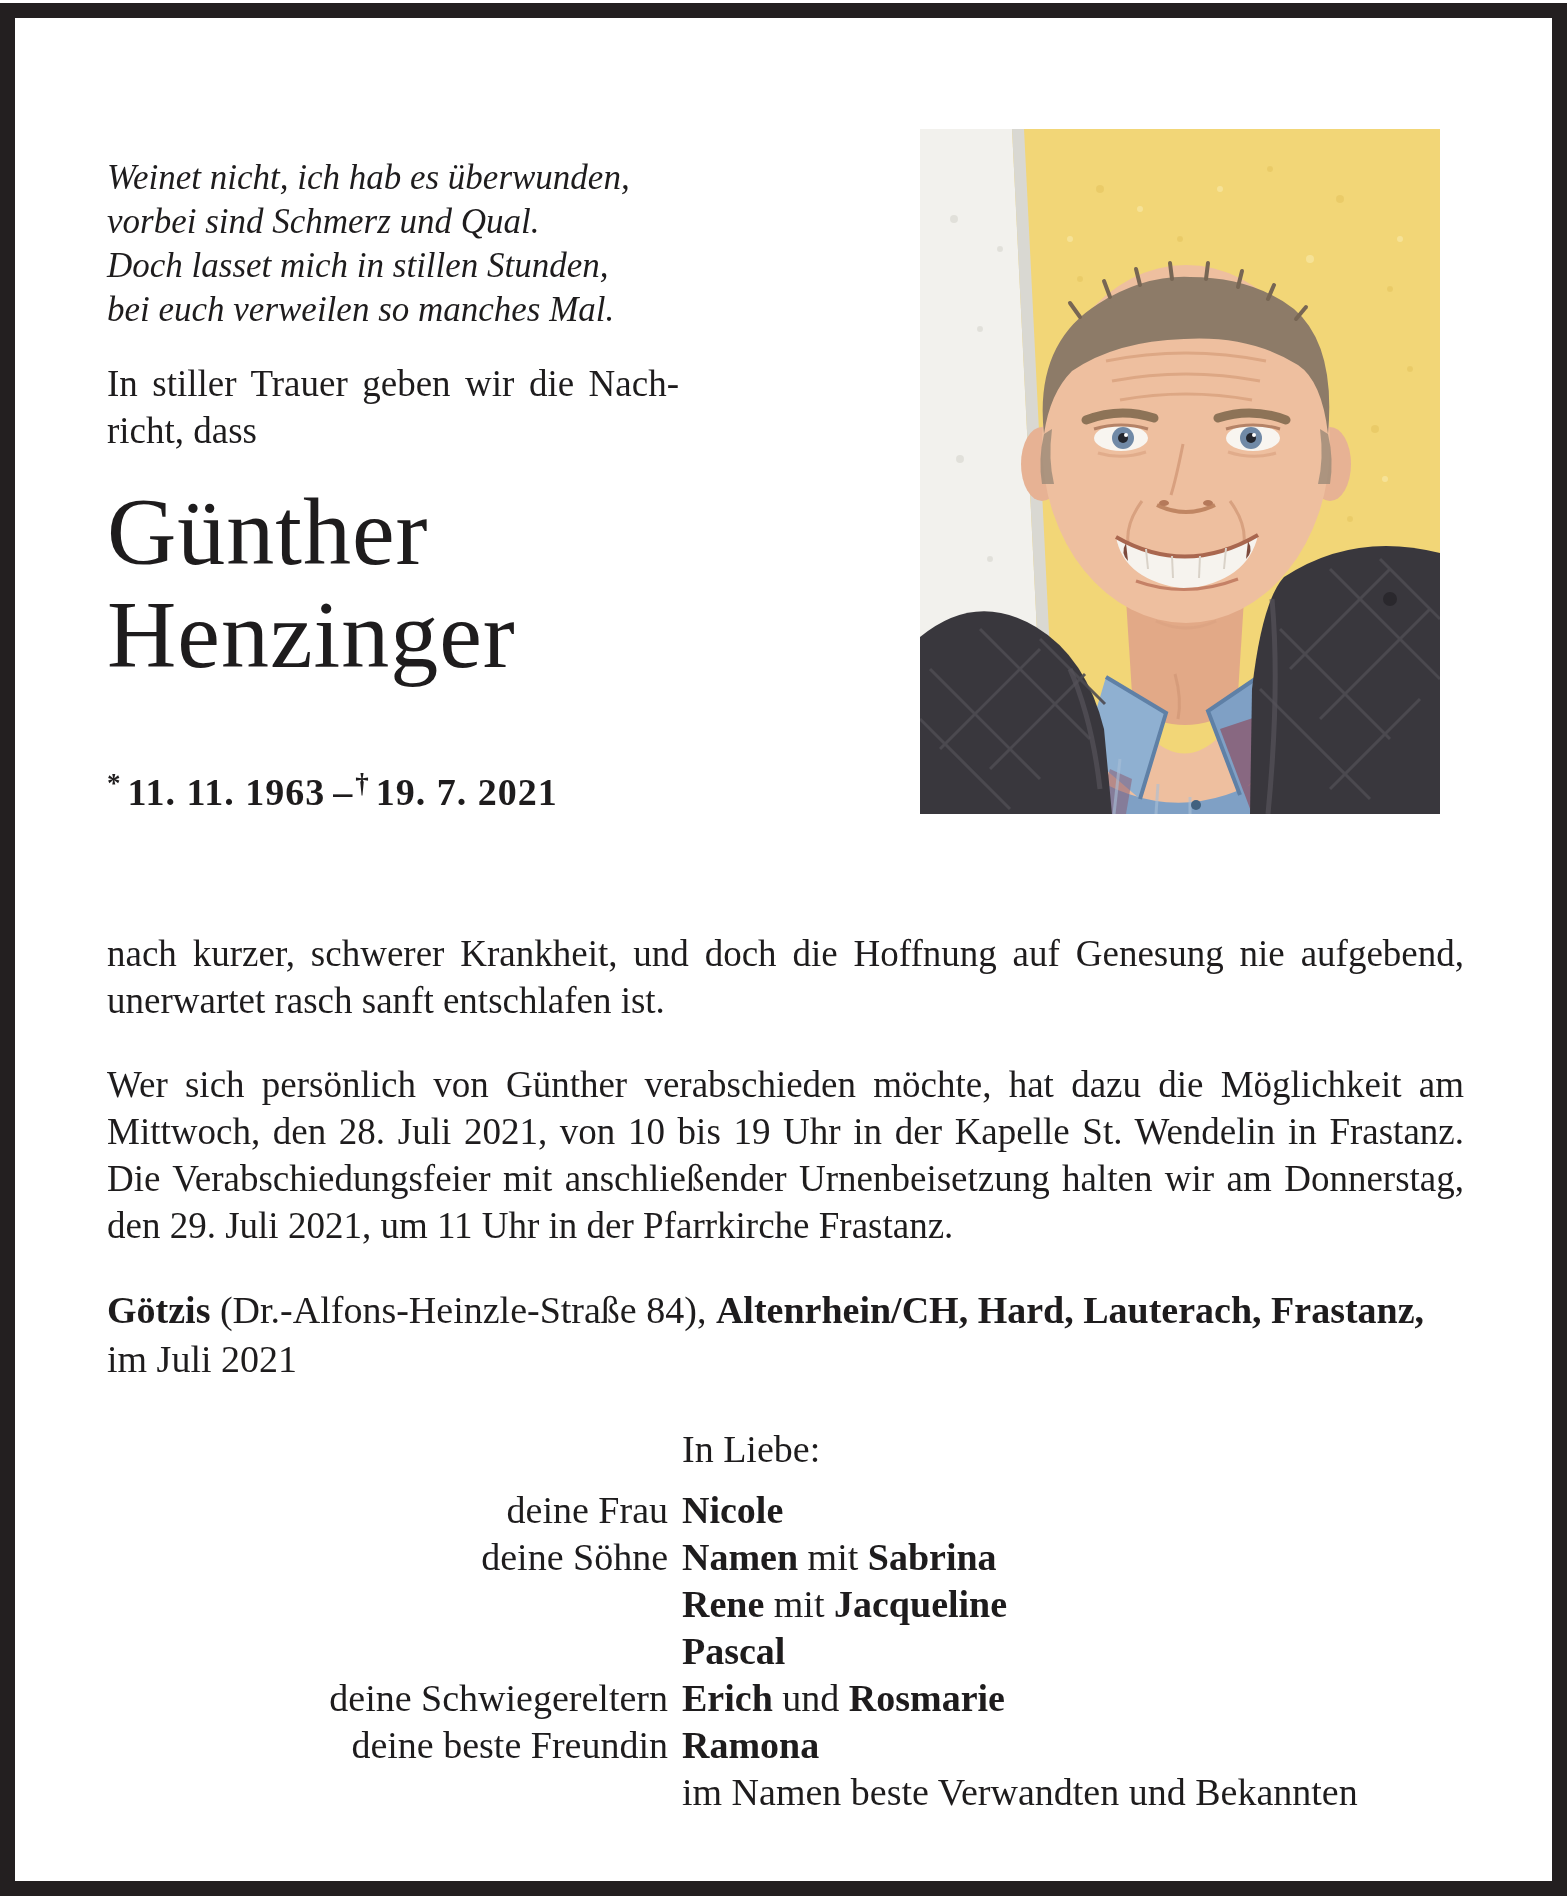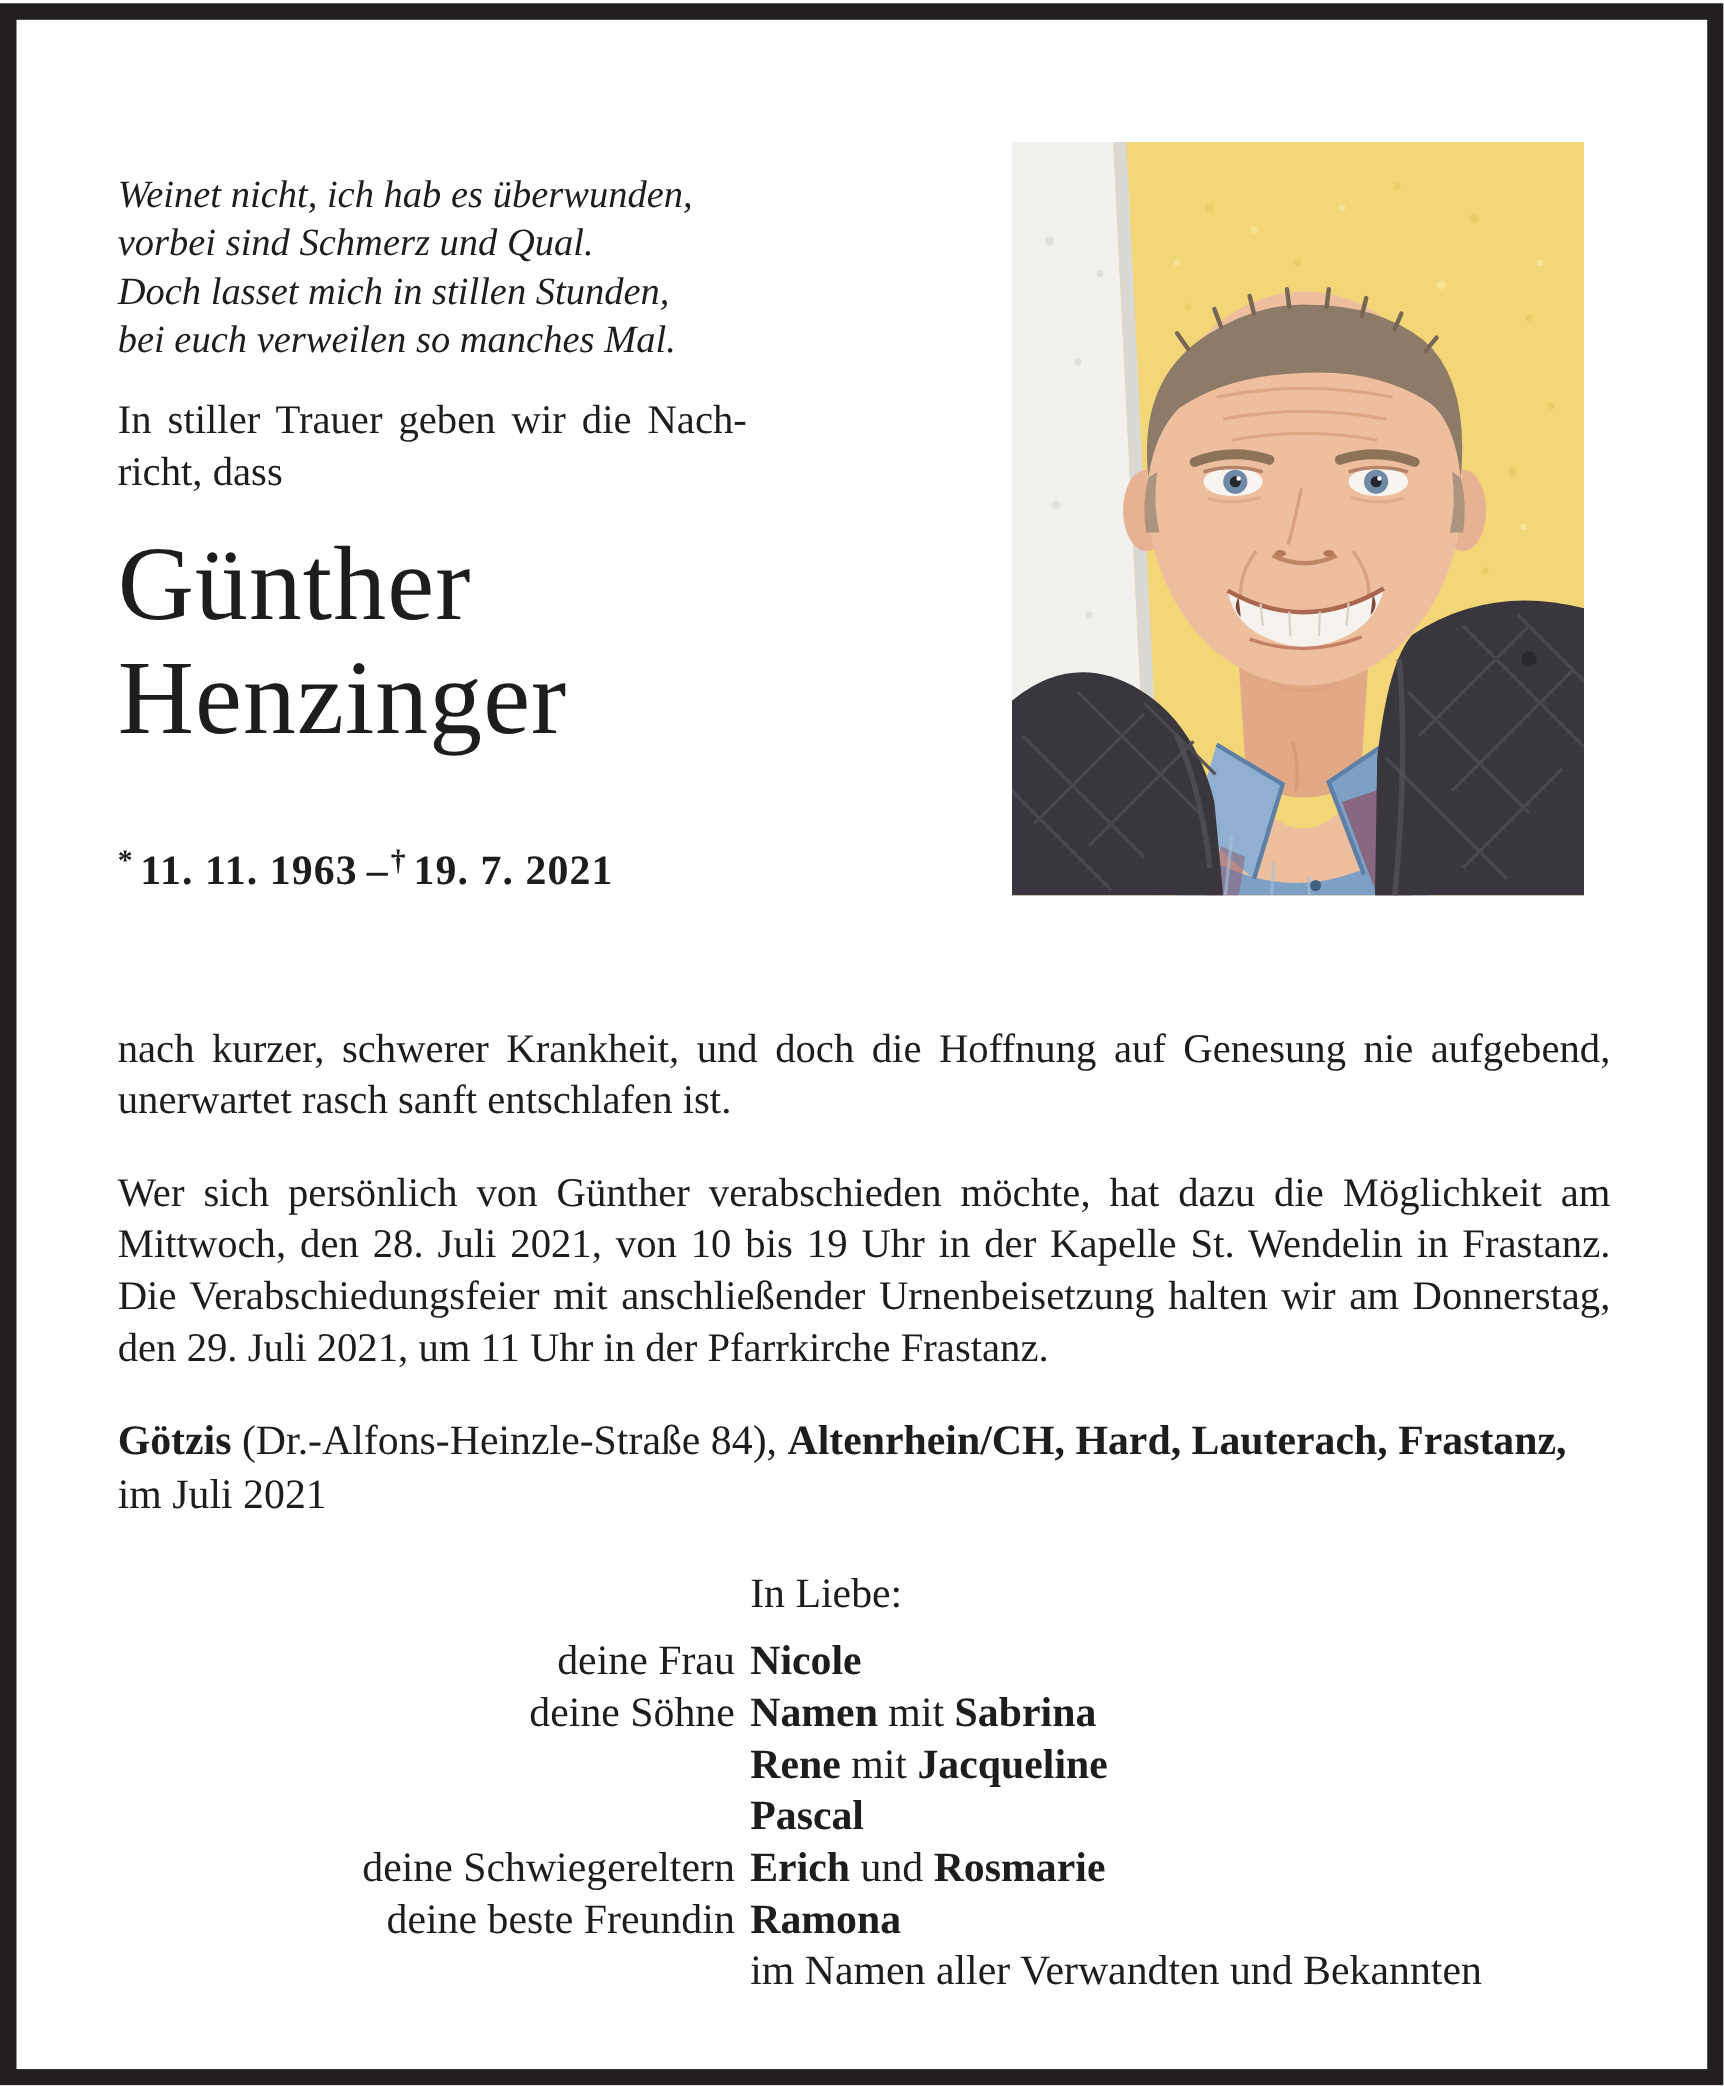--- a/index.html
+++ b/index.html
@@ -257,18 +257,18 @@
             </div>
             <div class="fam-label">deine Schwiegereltern</div>
             <div class="fam-names">
               <div class="fam-name-line"><span class="b">Erich</span><span> und </span><span class="b">Rosmarie</span></div>
             </div>
             <div class="fam-label">deine beste Freundin</div>
             <div class="fam-names">
               <div class="fam-name-line"><span class="b">Ramona</span></div>
             </div>
           </div>
-        <div class="closing-footer">im Namen aller Verwandten und Bekannten</div>
+        <div class="closing-footer">im Namen beste Verwandten und Bekannten</div>
       </div>
 
     </div>
   </div>
 </div>
 
 </body></html>

